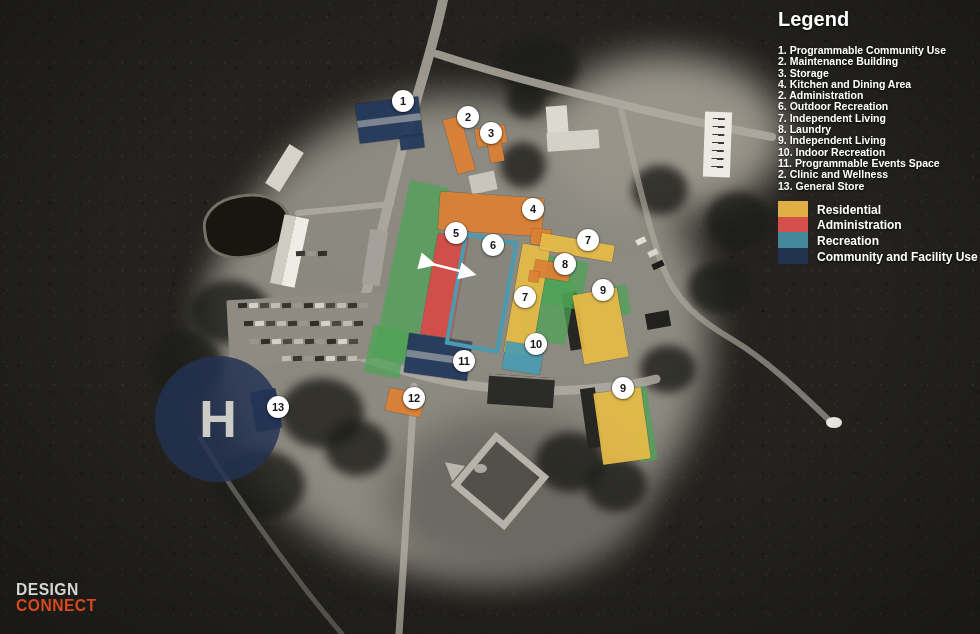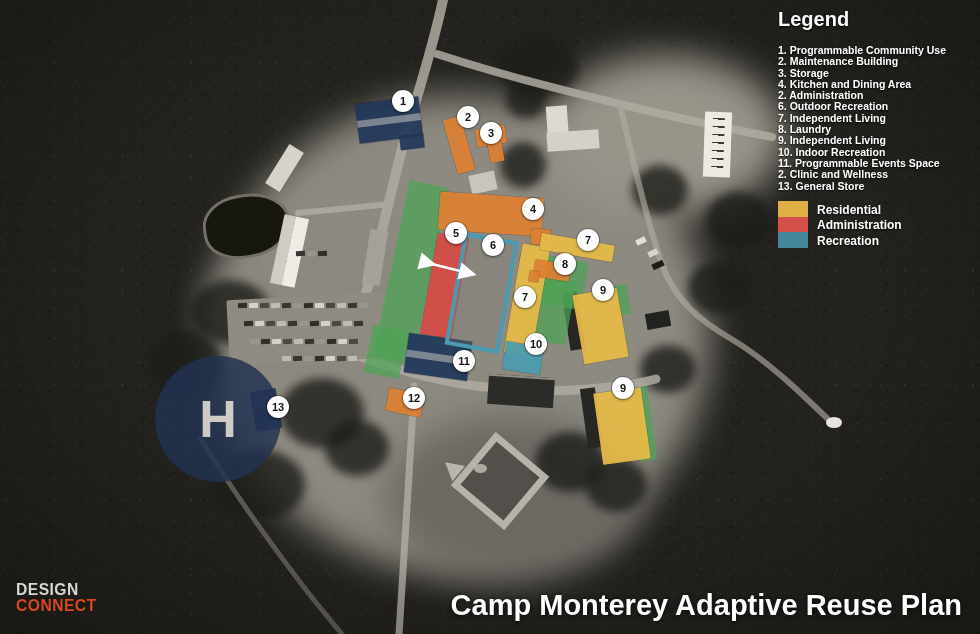--- a/index.html
+++ b/index.html
@@ -244,22 +244,25 @@
           <div class="lb">Residential</div>
         </div>
         <div class="catrow">
           <div class="sw" style="background: rgb(213, 80, 74);"></div>
           <div class="lb">Administration</div>
         </div>
         <div class="catrow">
           <div class="sw" style="background: rgb(68, 135, 154);"></div>
           <div class="lb">Recreation</div>
         </div>
+        <div class="catrow">
+          <div class="sw" style="background: rgb(32, 51, 79);"></div>
+          <div class="lb">Community and Facility Use</div>
+        </div>
       </div>
   </div>
 
-  <div class="subtitle">Camp Monterey Adaptive Reuse Plan</div>
 
   <div class="logo">
     <div class="l1">DESIGN</div>
     <div class="l2">CONNECT</div>
   </div>
 </div>
 
 </body></html>

